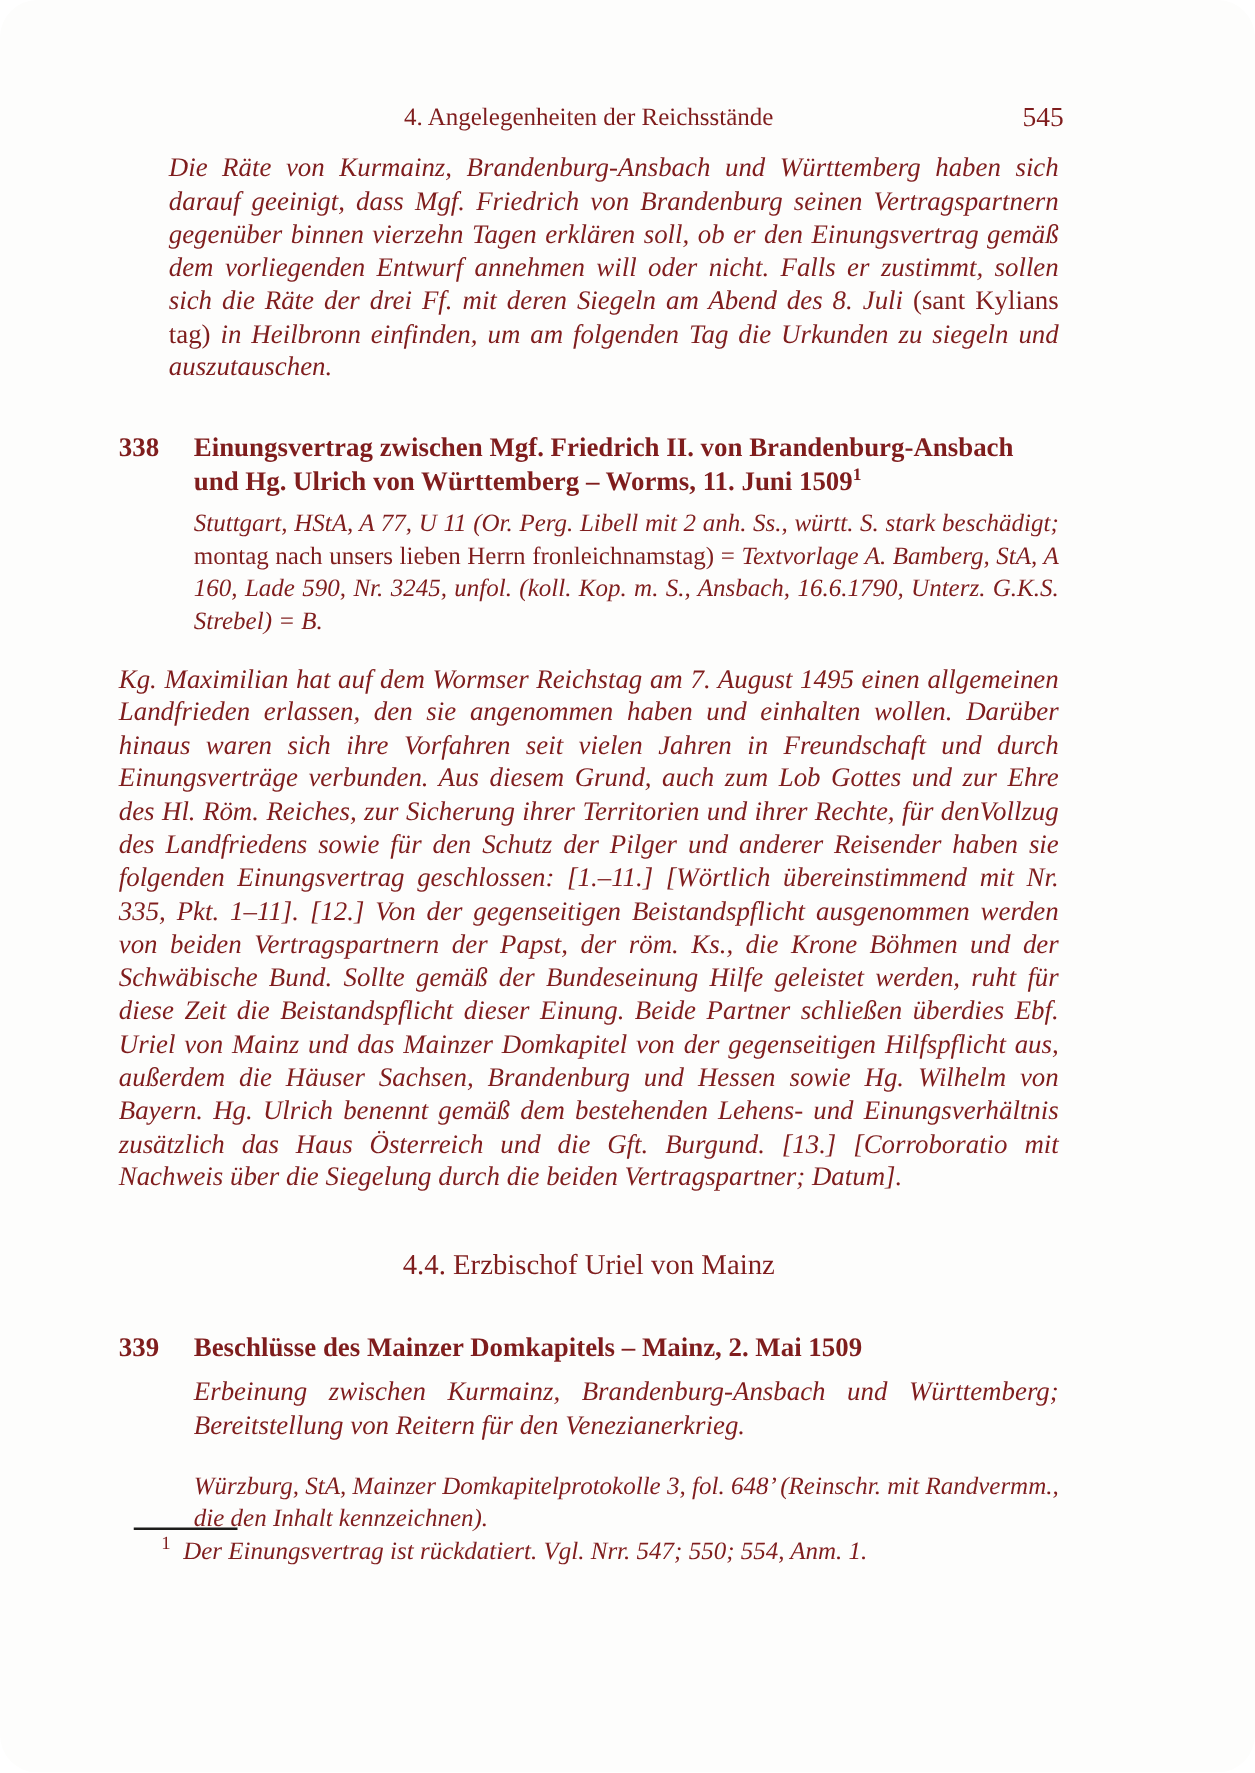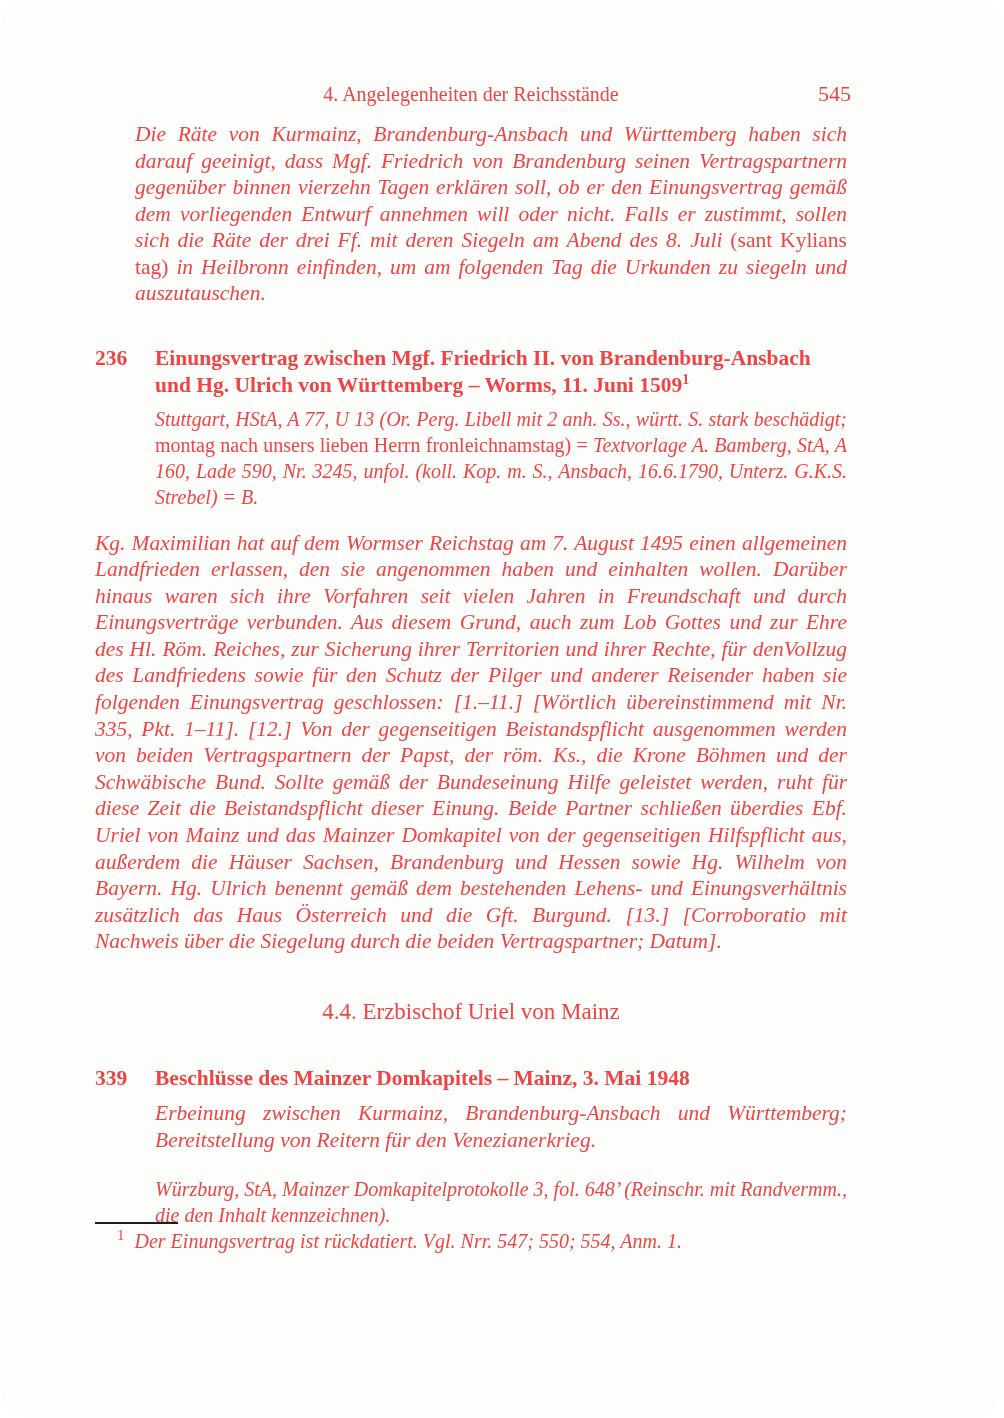--- a/index.html
+++ b/index.html
@@ -6,21 +6,21 @@
     margin: 0;
     padding: 0;
     background: #ffffff;
   }
   .page {
     position: relative;
     width: 1004px;
     height: 1418px;
     margin: 0 auto;
     background: #fdfdfc;
-    color: #ef4444;
+    color: #7f1d1d;
     font-family: "Liberation Serif", "DejaVu Serif", serif;
     box-sizing: border-box;
     padding: 80px 157px 0 95px;
     overflow: hidden;
     border-radius: 30px;
   }
   
   .running-head {
     position: relative;
     height: 28px;
@@ -90,21 +90,21 @@
     margin-left: 60px;
     margin-top: 8px;
     font-size: 21.5px;
     line-height: 27px;
     text-align: justify;
     font-style: italic;
   }
   
   .footnote-block {
     position: absolute;
-    left: 95px;
+    left: 107px;
     right: 157px;
     top: 1222px;
   }
   .footnote-rule {
     width: 83px;
     height: 0;
     border-top: 2px solid #1d1d1b;
     margin-bottom: 4px;
   }
   .footnote-line {
@@ -128,33 +128,33 @@
 
   <div class="running-head">
     <span class="head-title">4. Angelegenheiten der Reichsstände</span>
     <span class="page-no">545</span>
   </div>
 
   <p class="lead-para"><span>Die Räte von Kurmainz, Brandenburg-Ansbach und Württemberg haben sich darauf geeinigt, dass Mgf. Friedrich von Brandenburg seinen Vertragspartnern gegenüber binnen vierzehn Tagen erklären soll, ob er den Einungsvertrag gemäß dem vorliegenden Entwurf annehmen will oder nicht. Falls er zustimmt, sollen sich die Räte der drei Ff. mit deren Siegeln am Abend des 8. Juli </span><span class="roman">(sant Kylians tag)</span><span> in Heilbronn einfinden, um am folgenden Tag die Urkunden zu siegeln und auszutauschen.</span></p>
 
   <div class="entry">
     <div class="entry-head">
-      <span class="entry-num">236</span>
+      <span class="entry-num">338</span>
       <span class="entry-title"><span>Einungsvertrag zwischen Mgf. Friedrich II. von Brandenburg-Ansbach und Hg. Ulrich von Württemberg – Worms, 11. Juni 1509</span><sup class="fn-ref">1</sup></span>
     </div>
-    <p class="source-para"><span>Stuttgart, HStA, A 77, U 13 (Or. Perg. Libell mit 2 anh. Ss., württ. S. stark beschädigt;</span><span class="roman"> montag nach unsers lieben Herrn fronleichnamstag) = </span><span>Textvorlage A. Bamberg, StA, A 160, Lade 590, Nr. 3245, unfol. (koll. Kop. m. S., Ansbach, 16.6.1790, Unterz. G.K.S. Strebel) = B.</span></p>
+    <p class="source-para"><span>Stuttgart, HStA, A 77, U 11 (Or. Perg. Libell mit 2 anh. Ss., württ. S. stark beschädigt;</span><span class="roman"> montag nach unsers lieben Herrn fronleichnamstag) = </span><span>Textvorlage A. Bamberg, StA, A 160, Lade 590, Nr. 3245, unfol. (koll. Kop. m. S., Ansbach, 16.6.1790, Unterz. G.K.S. Strebel) = B.</span></p>
     <p class="regest-para">Kg. Maximilian hat auf dem Wormser Reichstag am 7. August 1495 einen allgemeinen Landfrieden erlassen, den sie angenommen haben und einhalten wollen. Darüber hinaus waren sich ihre Vorfahren seit vielen Jahren in Freundschaft und durch Einungsverträge verbunden. Aus diesem Grund, auch zum Lob Gottes und zur Ehre des Hl. Röm. Reiches, zur Sicherung ihrer Territorien und ihrer Rechte, für denVollzug des Landfriedens sowie für den Schutz der Pilger und anderer Reisender haben sie folgenden Einungsvertrag geschlossen: [1.–11.] [Wörtlich übereinstimmend mit Nr. 335, Pkt. 1–11]. [12.] Von der gegenseitigen Beistandspflicht ausgenommen werden von beiden Vertragspartnern der Papst, der röm. Ks., die Krone Böhmen und der Schwäbische Bund. Sollte gemäß der Bundeseinung Hilfe geleistet werden, ruht für diese Zeit die Beistandspflicht dieser Einung. Beide Partner schließen überdies Ebf. Uriel von Mainz und das Mainzer Domkapitel von der gegenseitigen Hilfspflicht aus, außerdem die Häuser Sachsen, Brandenburg und Hessen sowie Hg. Wilhelm von Bayern. Hg. Ulrich benennt gemäß dem bestehenden Lehens- und Einungsverhältnis zusätzlich das Haus Österreich und die Gft. Burgund. [13.] [Corroboratio mit Nachweis über die Siegelung durch die beiden Vertragspartner; Datum].</p>
   </div>
 
   <h2 class="section-heading">4.4. Erzbischof Uriel von Mainz</h2>
 
   <div class="entry">
     <div class="entry-head">
       <span class="entry-num">339</span>
-      <span class="entry-title">Beschlüsse des Mainzer Domkapitels – Mainz, 3. Mai 1948</span>
+      <span class="entry-title">Beschlüsse des Mainzer Domkapitels – Mainz, 2. Mai 1509</span>
     </div>
     <p class="summary-para">Erbeinung zwischen Kurmainz, Brandenburg-Ansbach und Württemberg; Bereitstellung von Reitern für den Venezianerkrieg.</p>
     <p class="source-para">Würzburg, StA, Mainzer Domkapitelprotokolle 3, fol. 648’ (Reinschr. mit Randvermm., die den Inhalt kennzeichnen).</p>
   </div>
 
   <div class="footnote-block">
     <div class="footnote-rule"></div>
     <div class="footnote-line"><span class="footnote-num">1</span><span>Der Einungsvertrag ist rückdatiert. Vgl. Nrr. 547; 550; 554, Anm. 1.</span></div>
   </div>
 

